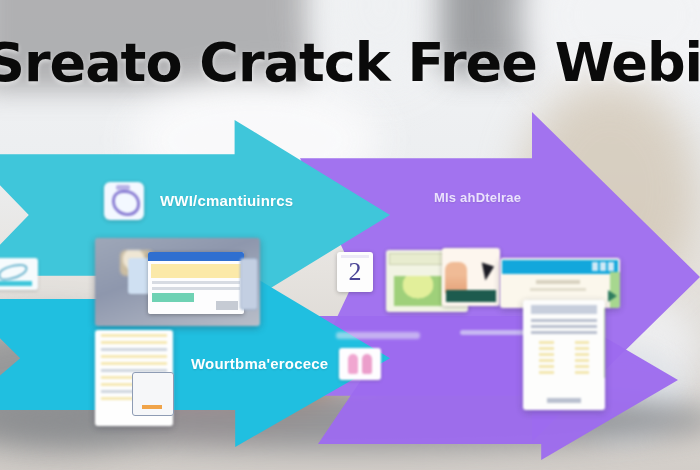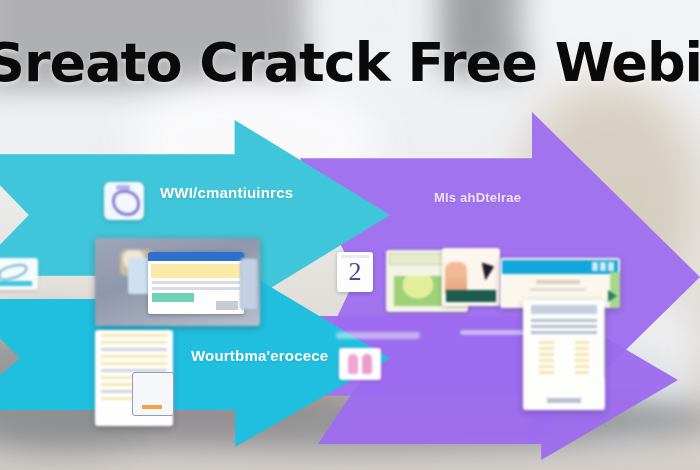--- a/index.html
+++ b/index.html
@@ -165,22 +165,22 @@
   #doc-big .foot{position:absolute;left:24px;bottom:7px;width:34px;height:5px;background:#b9c0cf;}
   #doc-big .side{position:absolute;right:-7px;top:8px;width:8px;height:70px;background:#b7dc9d;}
 
   
   #strip-a{left:460px;top:330px;width:70px;height:5px;background:#e4eaf6;opacity:.6;filter:blur(1px);}
   #strip-b{left:336px;top:332px;width:84px;height:7px;background:#e6eaf4;opacity:.55;filter:blur(1.4px);}
 
   
   .label{position:absolute;color:#ffffff;font-weight:600;letter-spacing:.2px;
     filter:blur(.55px);text-shadow:0 1px 2px rgba(0,0,0,.12);white-space:nowrap;}
-  #label-1{left:160px;top:184px;font-size:15px;}
-  #label-2{left:191px;top:347px;font-size:15px;}
+  #label-1{left:160px;top:192px;font-size:15px;}
+  #label-2{left:191px;top:355px;font-size:15px;}
   #label-3{left:434px;top:190px;font-size:13px;color:#f1ecff;opacity:.92;}
 
   
   #headline{
     position:absolute;left:-14px;top:36px;width:730px;
     font-size:54px;font-weight:700;color:#0a0a0a;
     font-family:"DejaVu Sans", sans-serif;
     letter-spacing:-1px;line-height:1;white-space:nowrap;
     text-shadow:0 2px 4px rgba(255,255,255,.55);
   }

